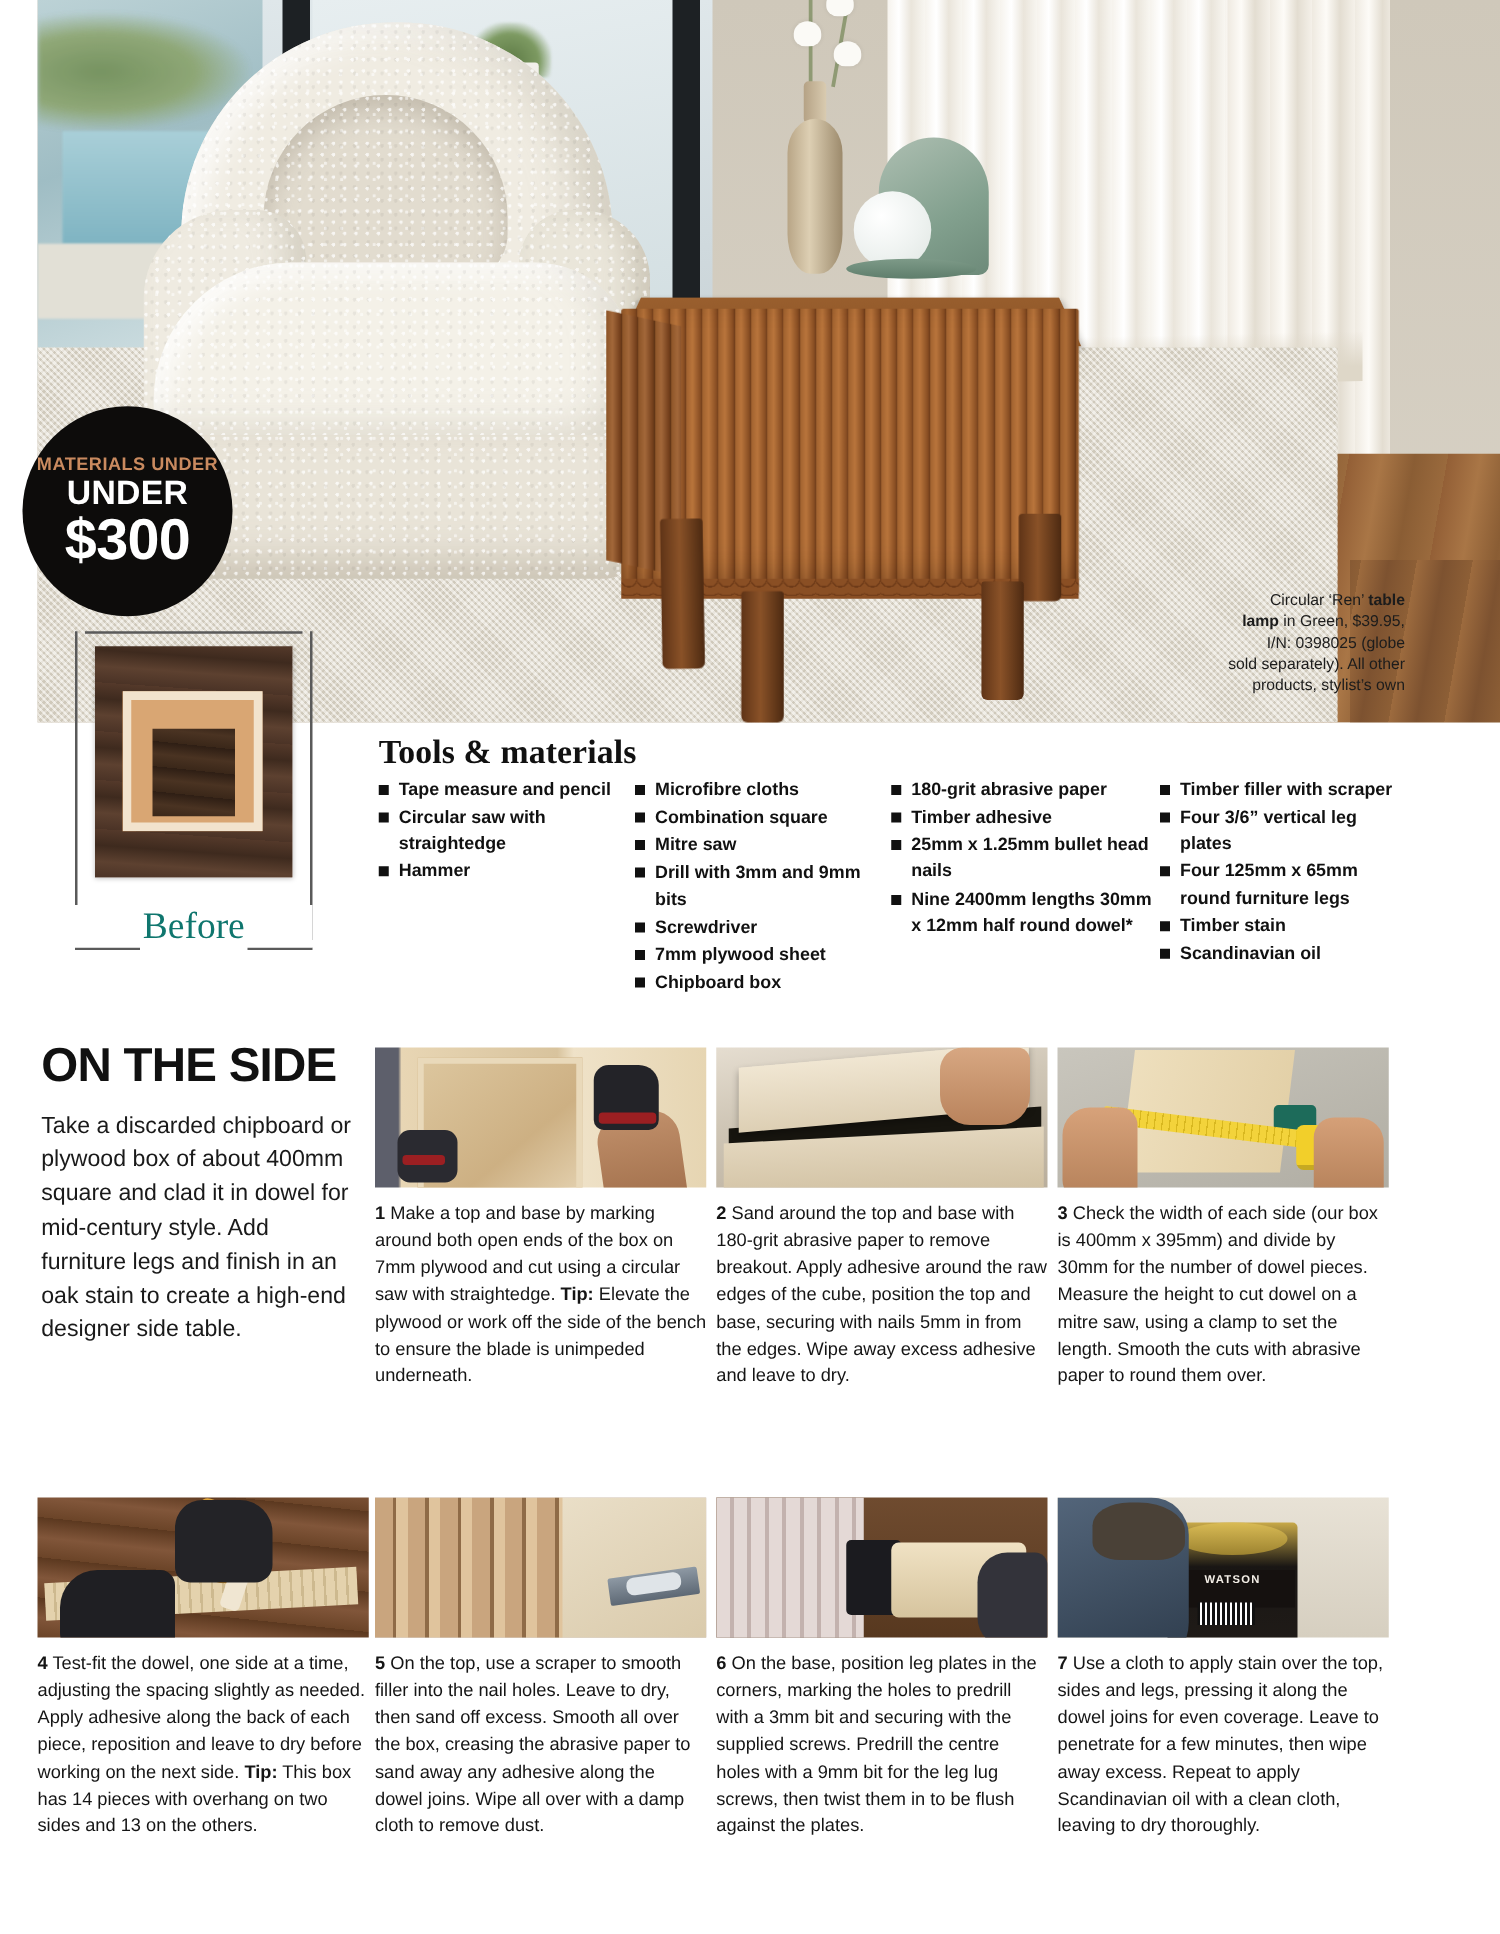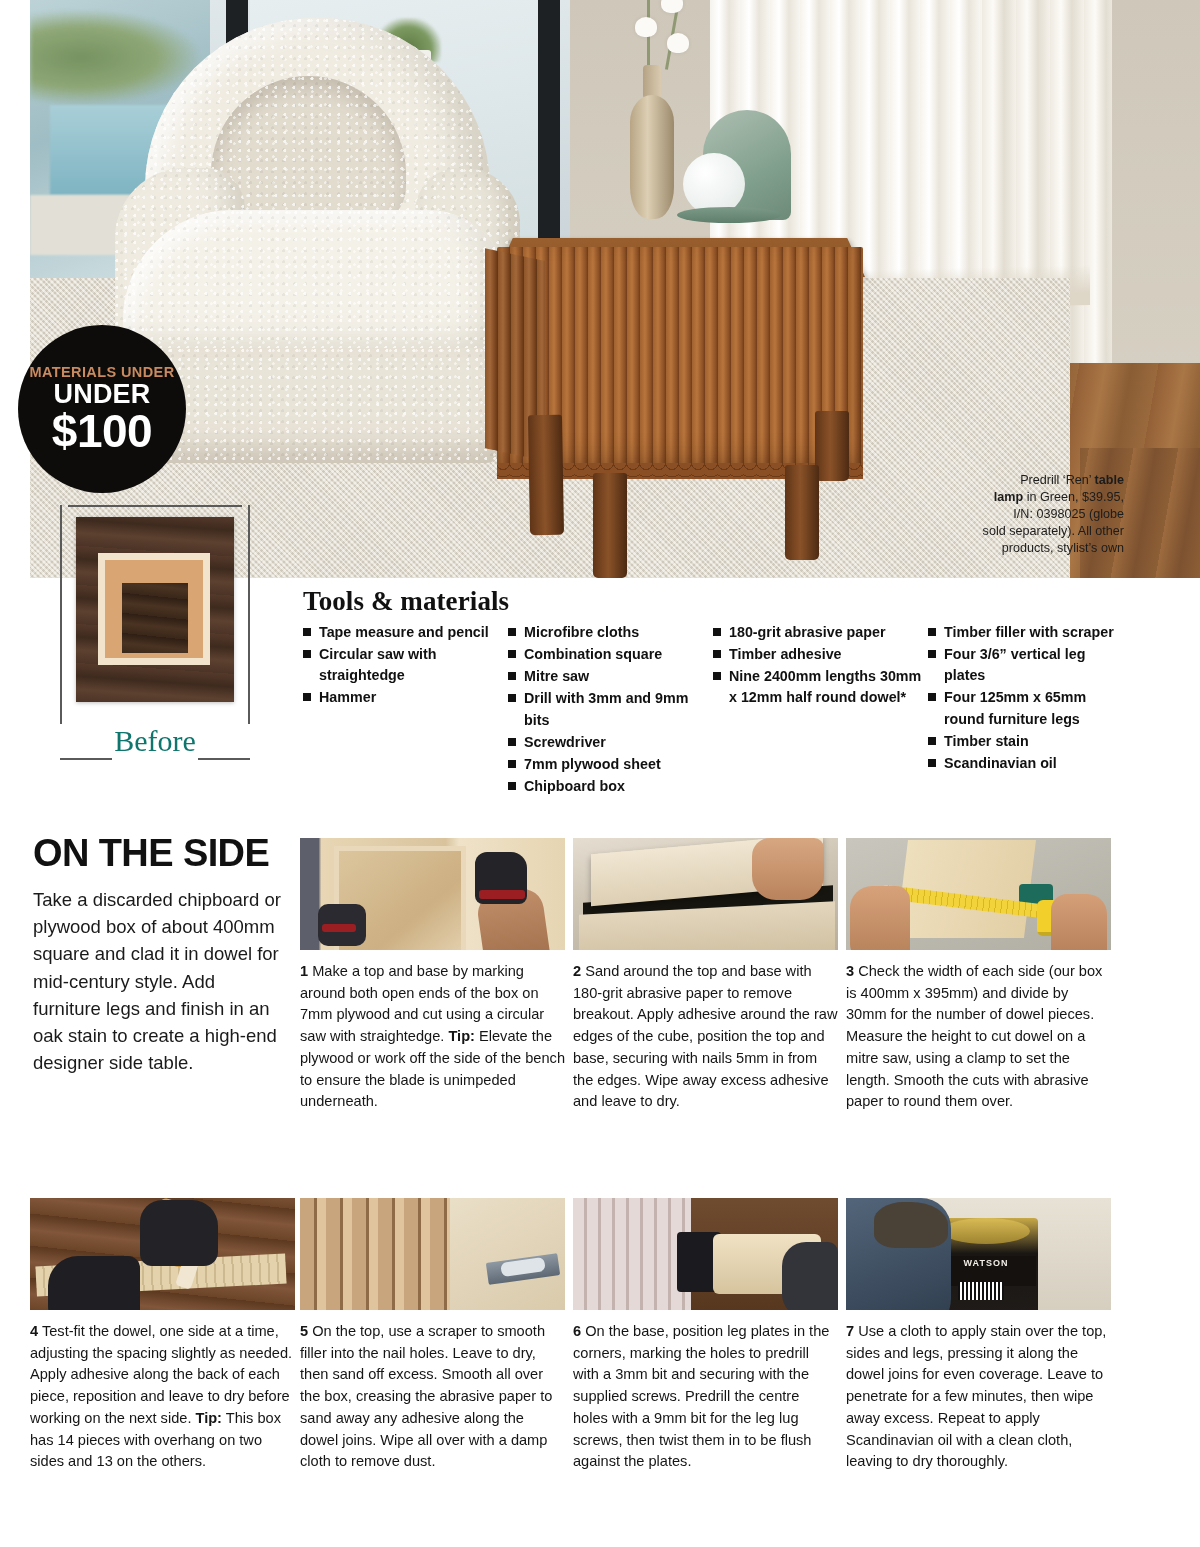--- a/index.html
+++ b/index.html
@@ -374,32 +374,32 @@
       <div class="table-body-left"></div>
       <div class="flute-bottom"></div>
       <div class="leg leg-bl"></div>
       <div class="leg leg-br"></div>
       <div class="leg leg-fl"></div>
       <div class="leg leg-fr"></div>
     </div>
   </div>
 
   <div class="product-caption">
-    <span>Predrill ‘Ren’ </span><b>table</b><br>
+    <span>Circular ‘Ren’ </span><b>table</b><br>
     <b>lamp</b><span> in Green, $39.95,</span><br>
     <span>I/N: 0398025 (globe</span><br>
     <span>sold separately). All other</span><br>
     <span>products, stylist’s own</span>
   </div>
 </div>
 
 <div class="cost-badge">
   <div class="cost-label">MATERIALS UNDER</div>
   <div class="cost-under">UNDER</div>
-  <div class="cost-amount">$100</div>
+  <div class="cost-amount">$300</div>
 </div>
 
 <div class="before-wrap">
   <div class="before-frame">
     <span class="bf-t"></span>
       <span class="bf-l"></span>
       <span class="bf-r"></span>
     <span class="bf-bl"></span>
       <span class="bf-br"></span>
   </div>
@@ -424,20 +424,21 @@
       <div class="tool-item">Combination square</div>
       <div class="tool-item">Mitre saw</div>
       <div class="tool-item">Drill with 3mm and 9mm bits</div>
       <div class="tool-item">Screwdriver</div>
       <div class="tool-item">7mm plywood sheet</div>
       <div class="tool-item">Chipboard box</div>
     </div>
     <div class="tools-col">
       <div class="tool-item">180-grit abrasive paper</div>
       <div class="tool-item">Timber adhesive</div>
+      <div class="tool-item">25mm x 1.25mm bullet head nails</div>
       <div class="tool-item">Nine 2400mm lengths 30mm x 12mm half round dowel*</div>
     </div>
     <div class="tools-col">
       <div class="tool-item">Timber filler with scraper</div>
       <div class="tool-item">Four 3/6” vertical leg plates</div>
       <div class="tool-item">Four 125mm x 65mm round furniture legs</div>
       <div class="tool-item">Timber stain</div>
       <div class="tool-item">Scandinavian oil</div>
     </div>
   </div>

